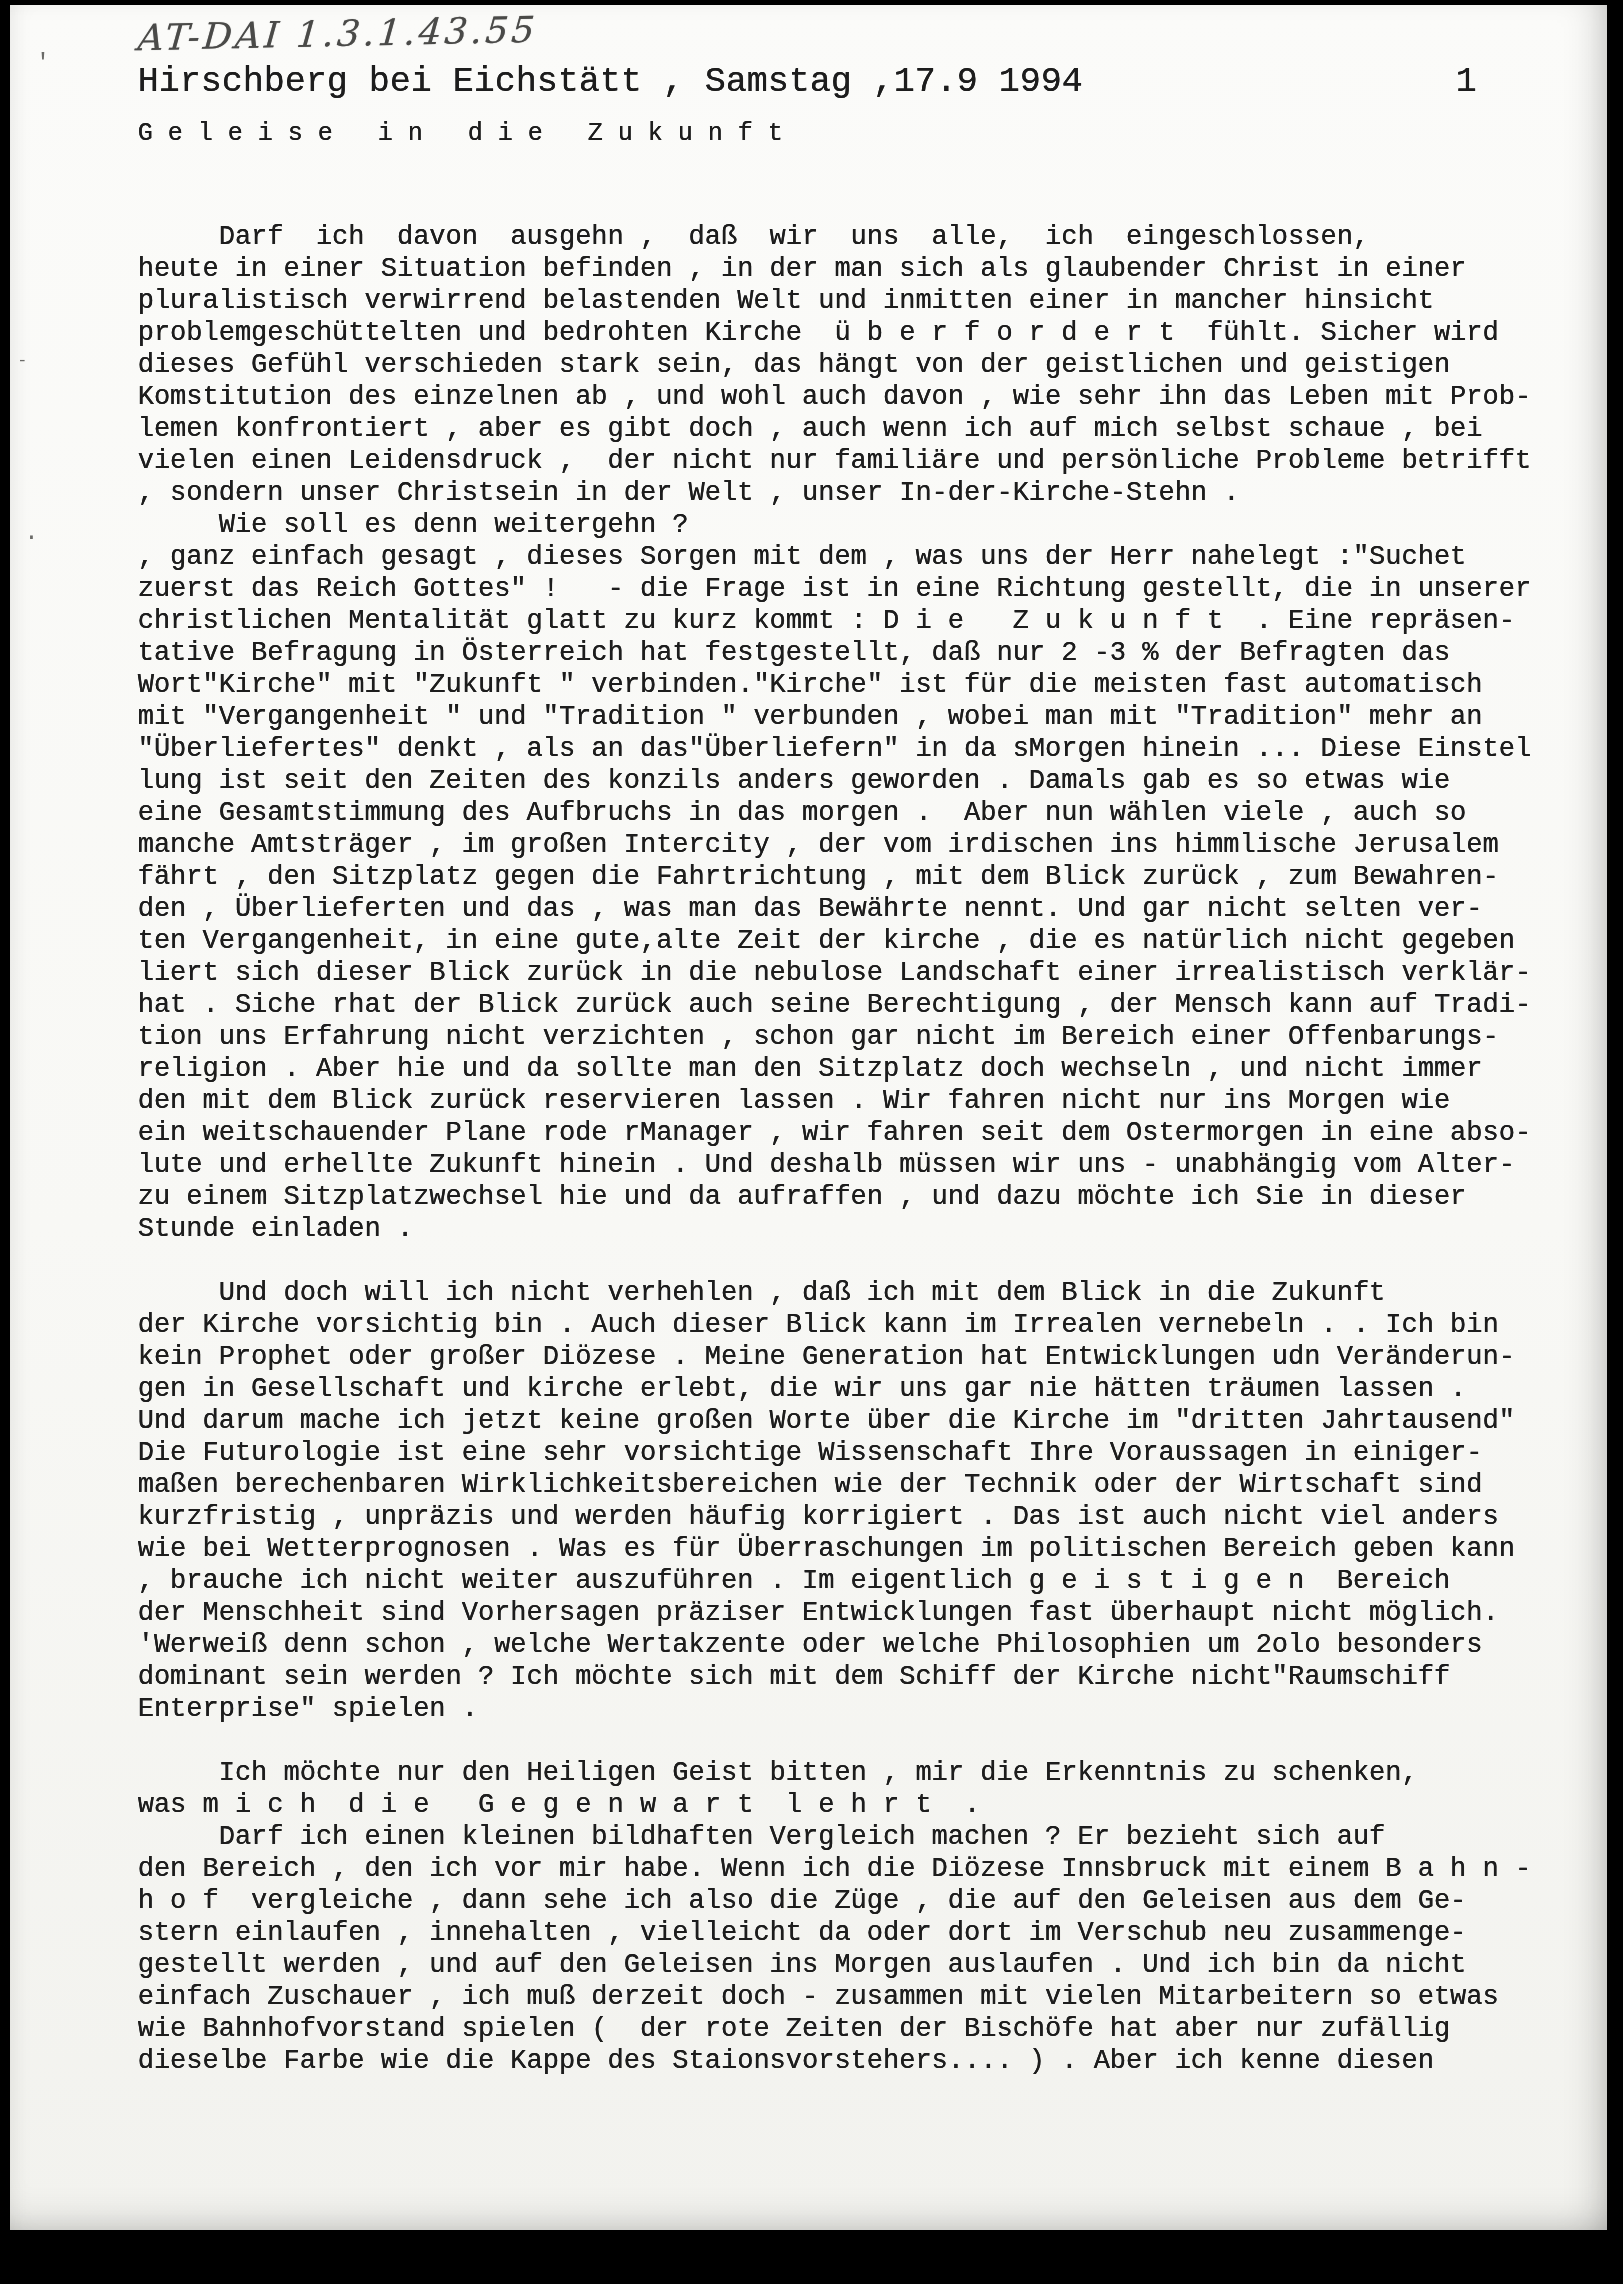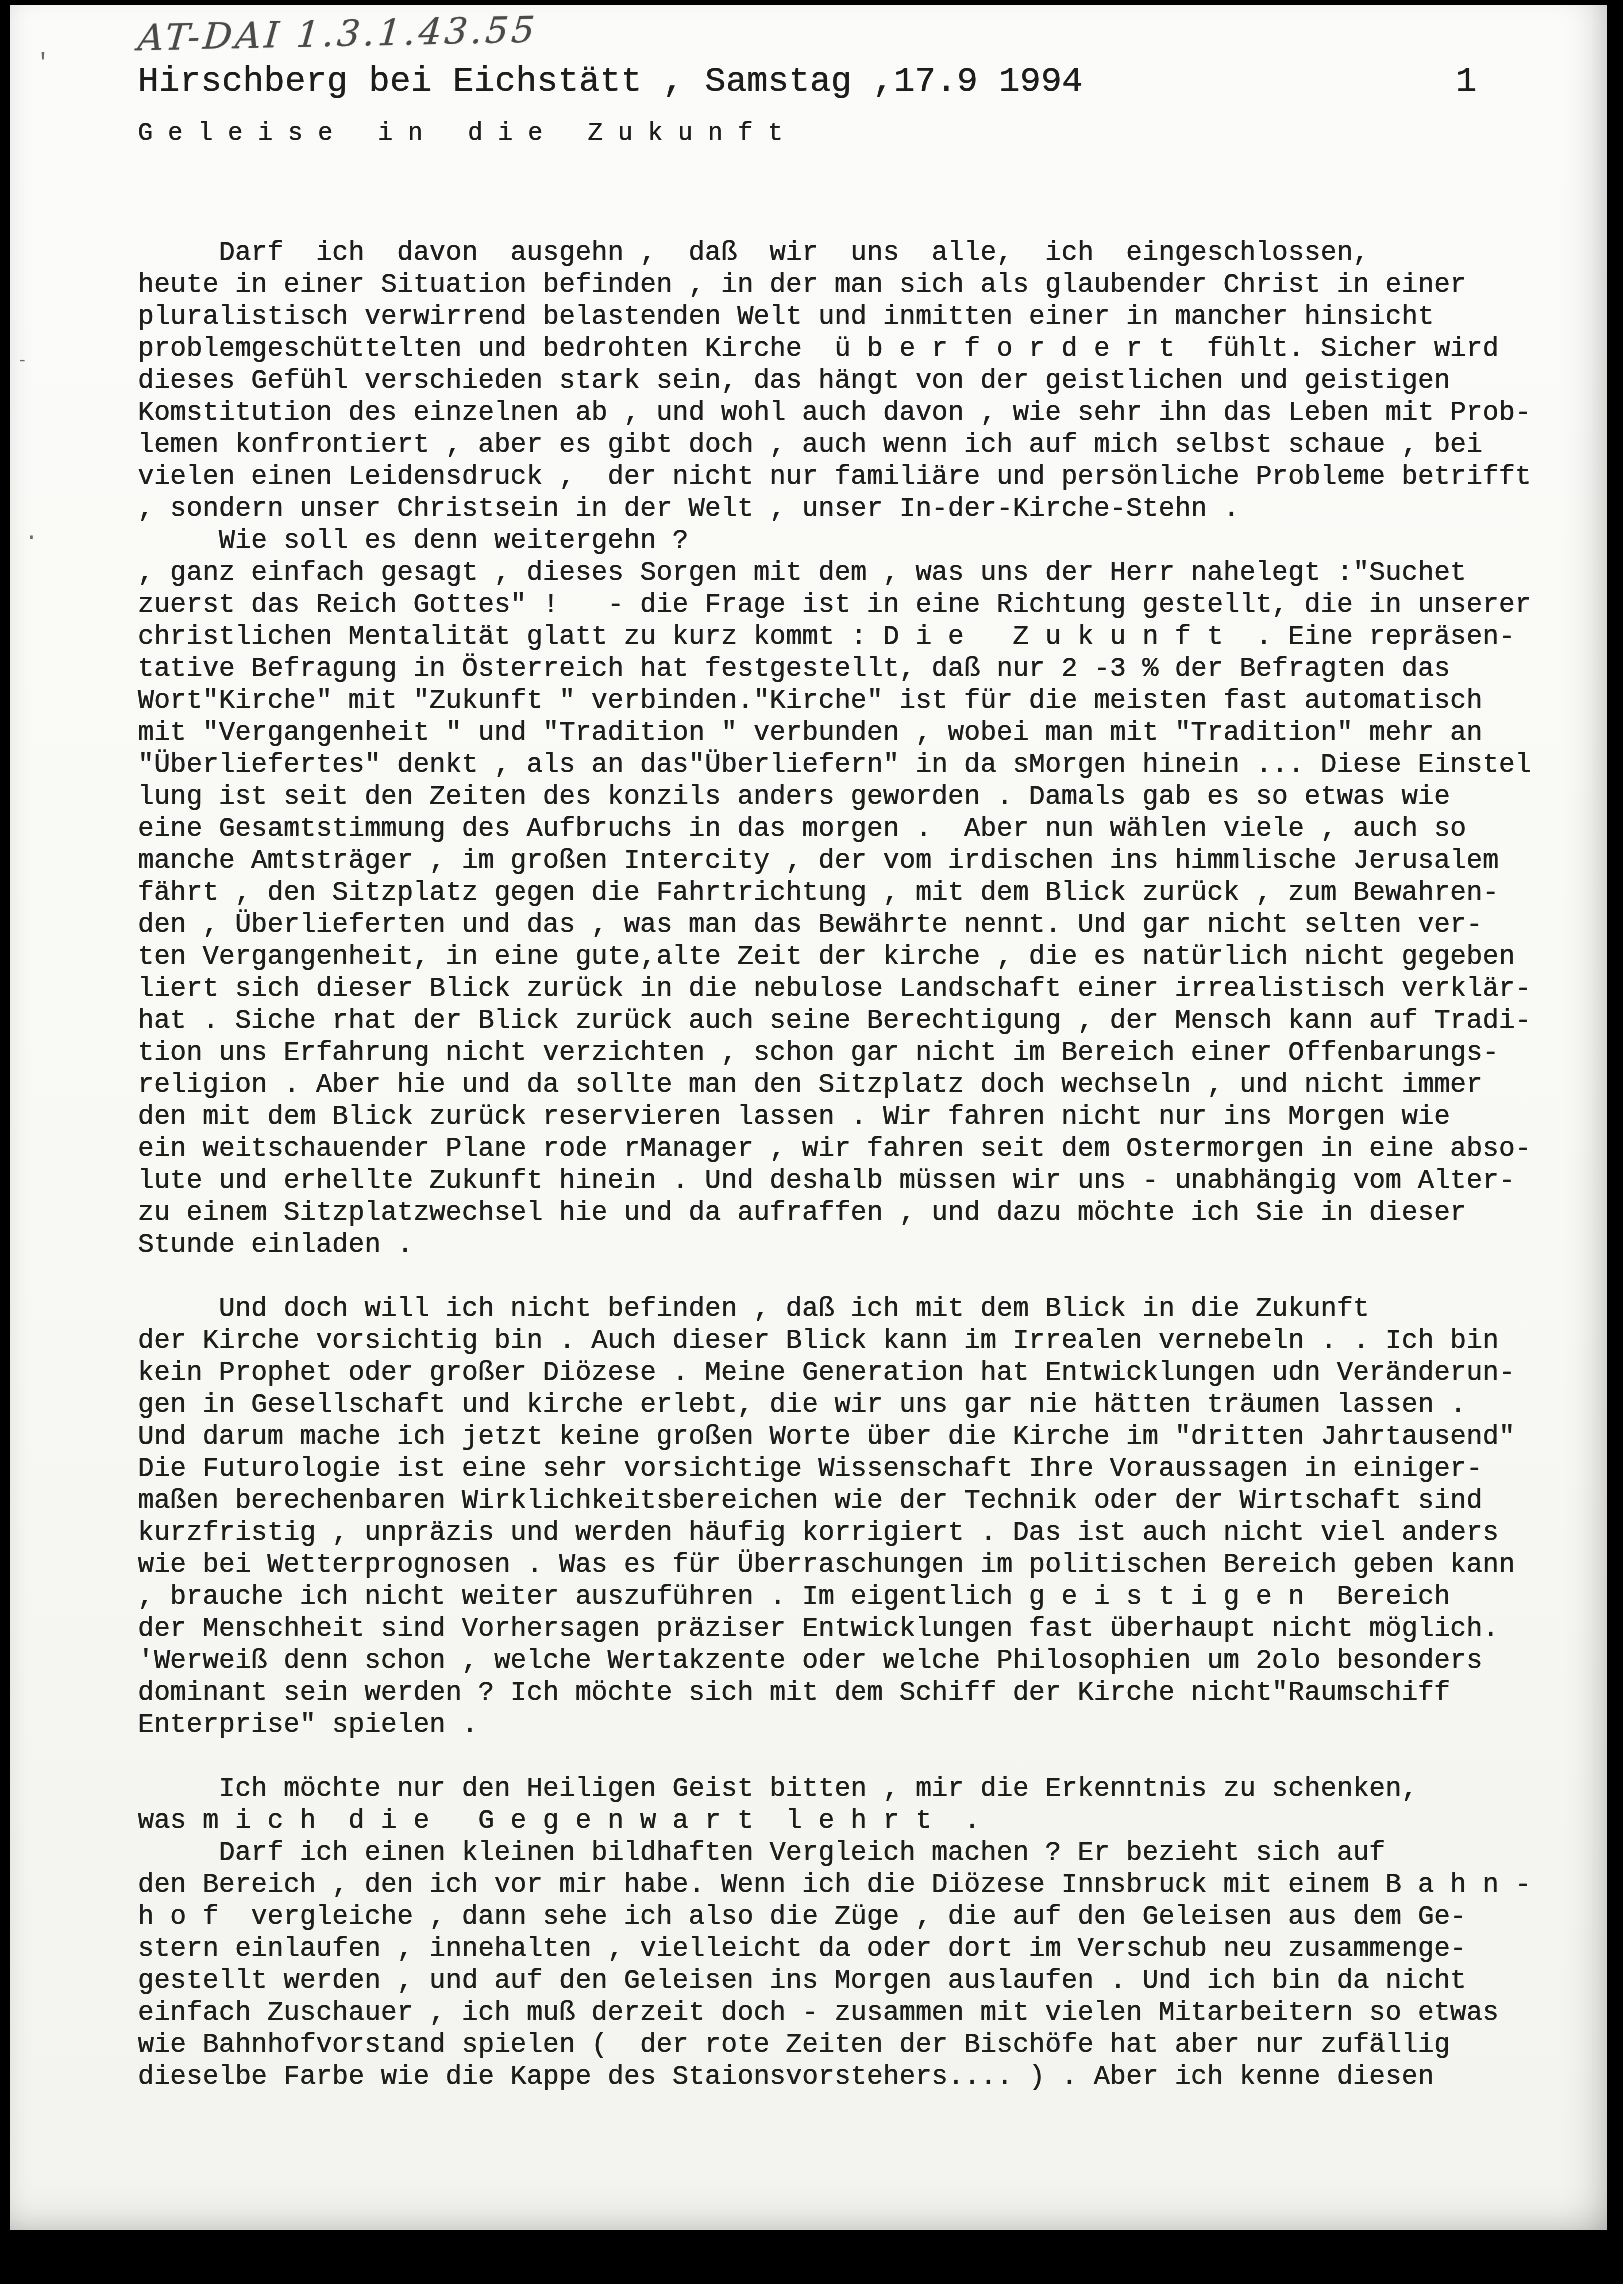--- a/index.html
+++ b/index.html
@@ -37,21 +37,21 @@
   .title{
     position:absolute;left:128px;top:114px;
     font-size:25px;color:var(--ink);white-space:pre;
     text-shadow:0 0 0.6px rgba(0,0,0,.8), 0.2px 0.2px 0 rgba(0,0,0,.4);
   }
   .bodytext{
     position:absolute;left:128px;top:216px;right:16px;
     font-size:27px;color:var(--ink);
     text-shadow:0 0 0.6px rgba(0,0,0,.8), 0.2px 0.2px 0 rgba(0,0,0,.4);
   }
-  .paragraph{margin:16px 0 32px 0;}
+  .paragraph{margin:0 0 32px 0;}
   .paragraph:last-child{margin-bottom:0;}
   .line{height:32px;line-height:32px;white-space:pre;}
   .stray{
     position:absolute;color:#6b6b68;font-size:24px;line-height:24px;
   }
   .stray.m1{left:26px;top:47px;}
   .stray.m2{left:4.9px;top:344px;transform:scale(.7);}
   .stray.m3{left:14.6px;top:516px;}
 </style>
 </head>
@@ -97,21 +97,21 @@
         <div class="line">hat . Siche rhat der Blick zurück auch seine Berechtigung , der Mensch kann auf Tradi-</div>
         <div class="line">tion uns Erfahrung nicht verzichten , schon gar nicht im Bereich einer Offenbarungs-</div>
         <div class="line">religion . Aber hie und da sollte man den Sitzplatz doch wechseln , und nicht immer</div>
         <div class="line">den mit dem Blick zurück reservieren lassen . Wir fahren nicht nur ins Morgen wie</div>
         <div class="line">ein weitschauender Plane rode rManager , wir fahren seit dem Ostermorgen in eine abso-</div>
         <div class="line">lute und erhellte Zukunft hinein . Und deshalb müssen wir uns - unabhängig vom Alter-</div>
         <div class="line">zu einem Sitzplatzwechsel hie und da aufraffen , und dazu möchte ich Sie in dieser</div>
         <div class="line">Stunde einladen .</div>
       </div>
       <div class="paragraph">
-        <div class="line">     Und doch will ich nicht befinden , daß ich mit dem Blick in die Zukunft</div>
+        <div class="line">     Und doch will ich nicht verhehlen , daß ich mit dem Blick in die Zukunft</div>
         <div class="line">der Kirche vorsichtig bin . Auch dieser Blick kann im Irrealen vernebeln . . Ich bin</div>
         <div class="line">kein Prophet oder großer Diözese . Meine Generation hat Entwicklungen udn Veränderun-</div>
         <div class="line">gen in Gesellschaft und kirche erlebt, die wir uns gar nie hätten träumen lassen .</div>
         <div class="line">Und darum mache ich jetzt keine großen Worte über die Kirche im "dritten Jahrtausend"</div>
         <div class="line">Die Futurologie ist eine sehr vorsichtige Wissenschaft Ihre Voraussagen in einiger-</div>
         <div class="line">maßen berechenbaren Wirklichkeitsbereichen wie der Technik oder der Wirtschaft sind</div>
         <div class="line">kurzfristig , unpräzis und werden häufig korrigiert . Das ist auch nicht viel anders</div>
         <div class="line">wie bei Wetterprognosen . Was es für Überraschungen im politischen Bereich geben kann</div>
         <div class="line">, brauche ich nicht weiter auszuführen . Im eigentlich g e i s t i g e n  Bereich</div>
         <div class="line">der Menschheit sind Vorhersagen präziser Entwicklungen fast überhaupt nicht möglich.</div>

